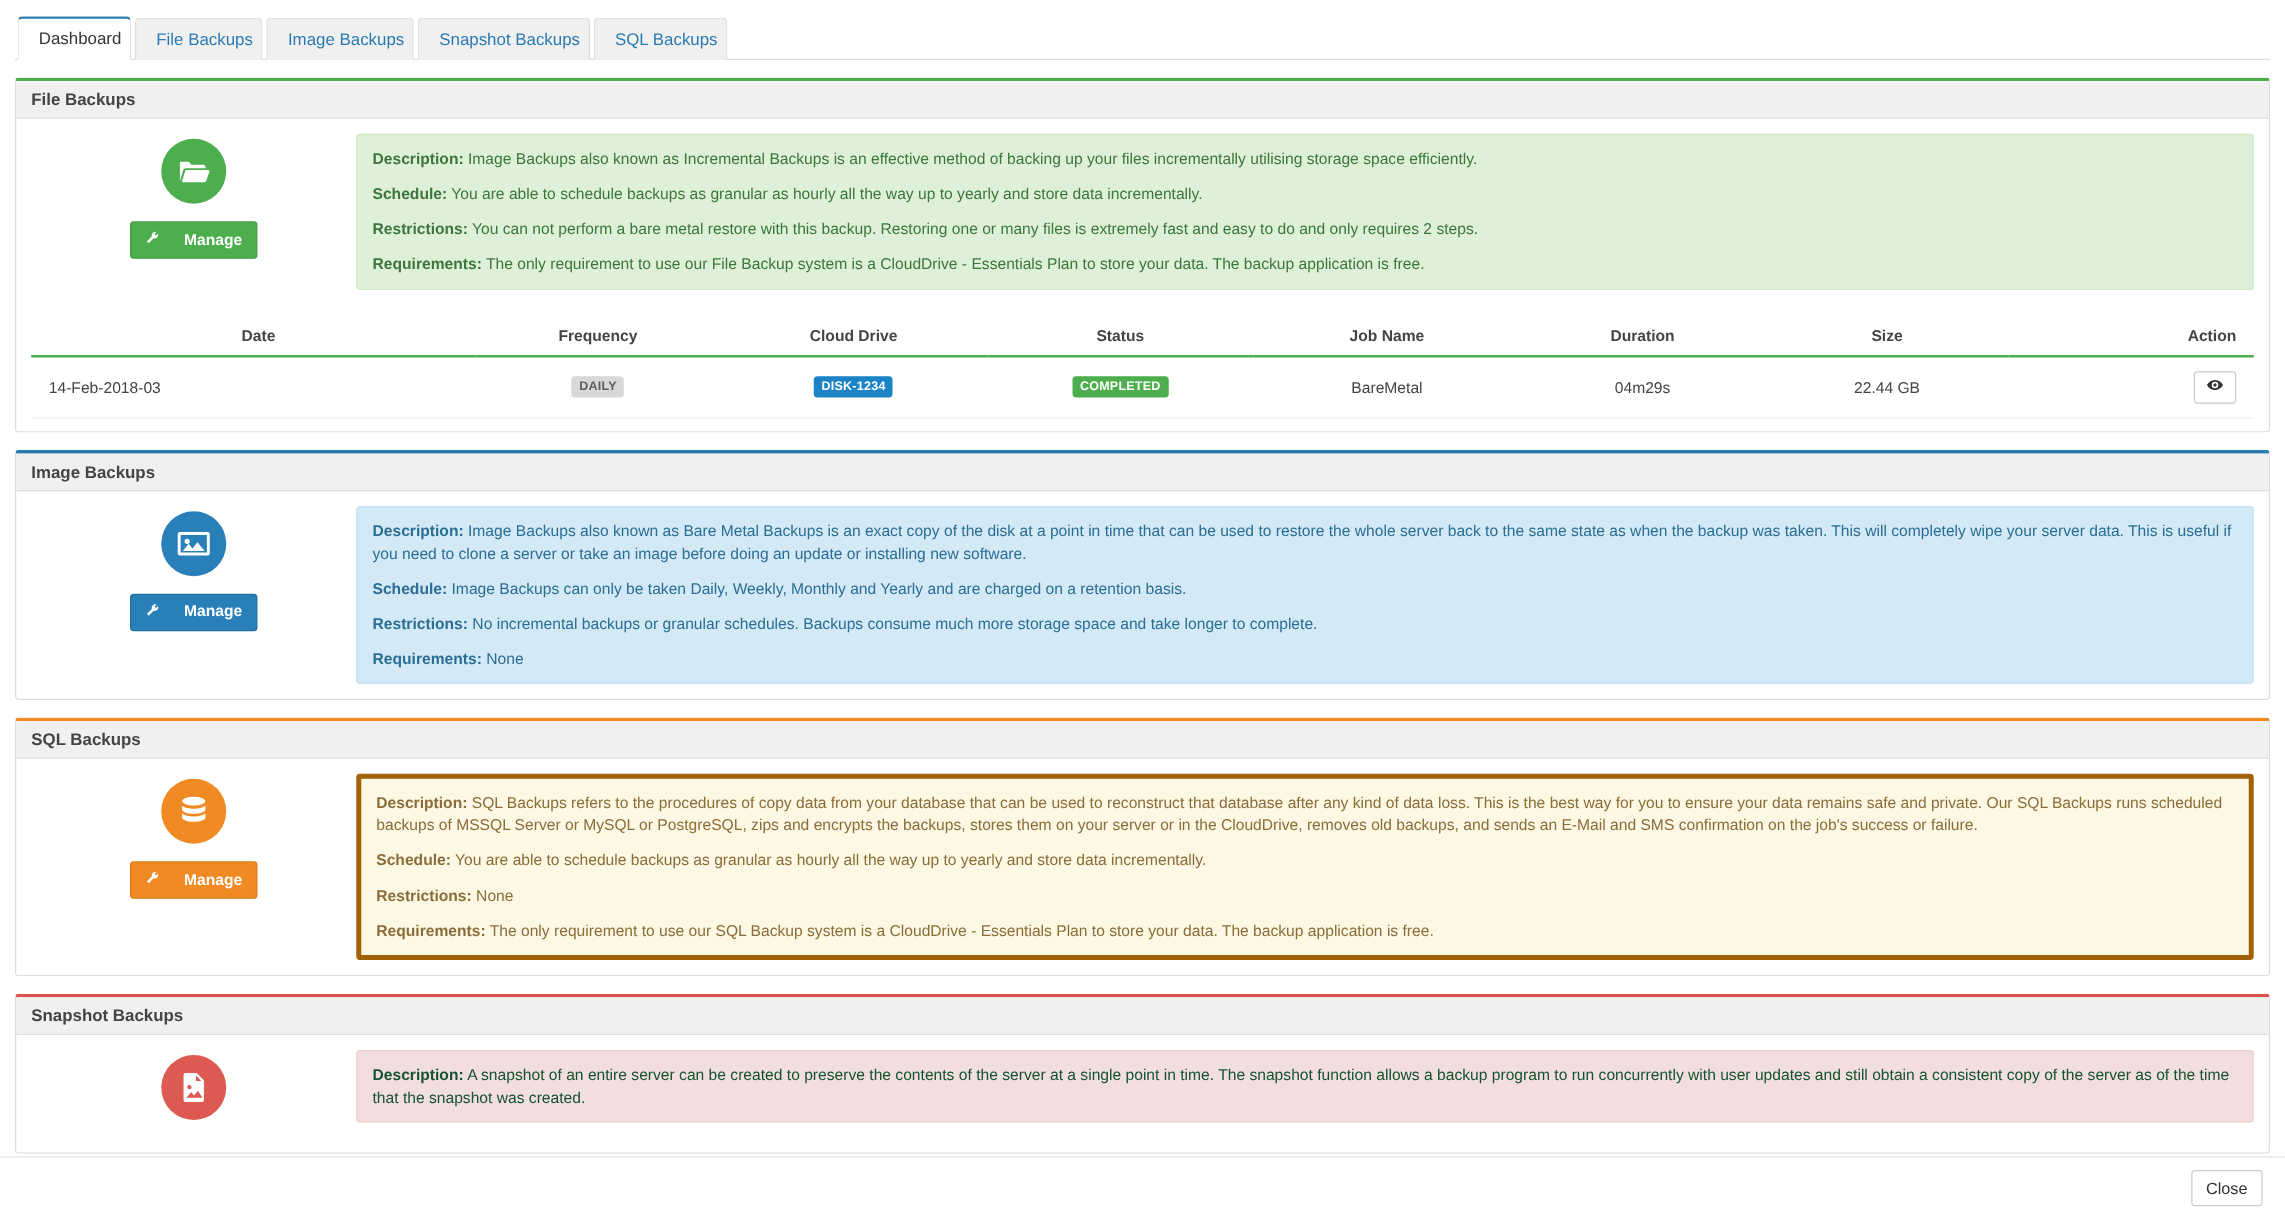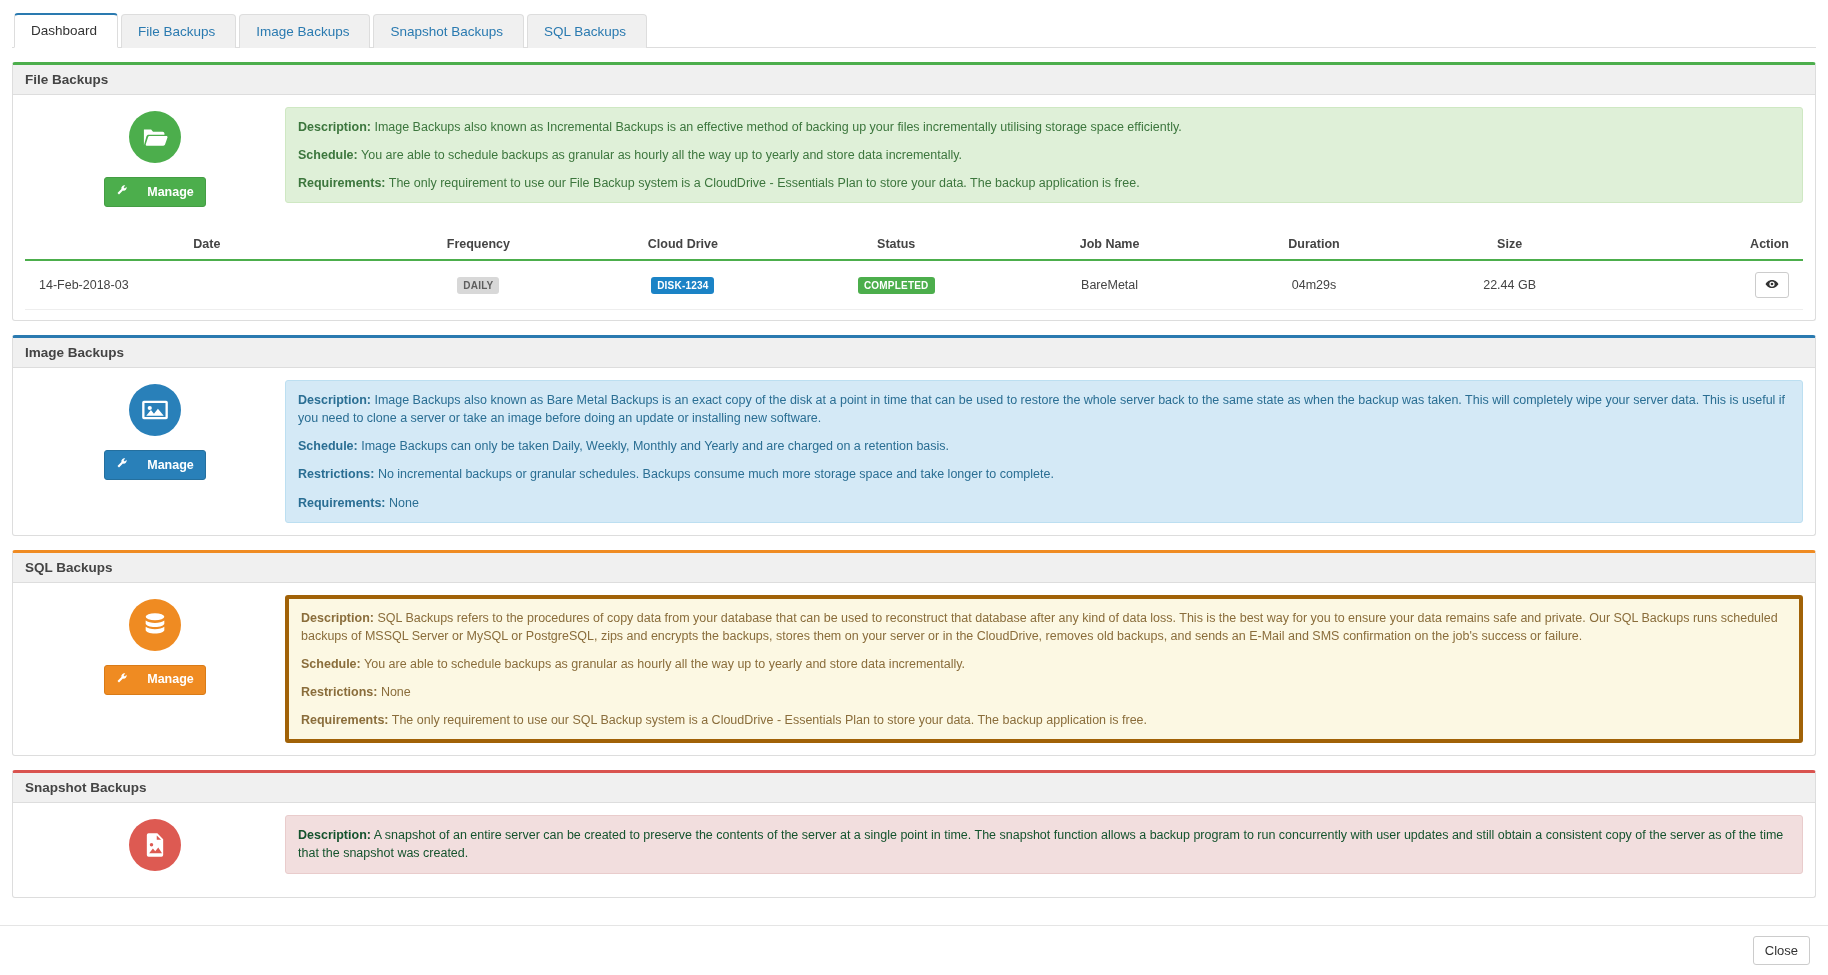--- a/index.html
+++ b/index.html
@@ -58,21 +58,21 @@
     align-items: flex-end;
     border-bottom: 1px solid #ddd;
     list-style: none;
     margin: 0 0 0 0;
     padding: 0 0 0 2px;
     height: 36px;
   }
   .nav-tab {
     font-size: 13.5px;
     color: #2a7ab0;
-    padding: 9px 20px 8px 16px;
+    padding: 9px 7px 8px 16px;
     margin-right: 3px;
     background: #f0f0f0;
     border: 1px solid #ddd;
     border-bottom: none;
     border-radius: 4px 4px 0 0;
     cursor: pointer;
     line-height: 1.2;
     position: relative;
     top: 1px;
     margin-top: 48px;
@@ -265,20 +265,23 @@
             </span>
             <span>Manage</span>
           </div>
         </div>
         <div class="alert alert-green">
           <p>
             <b>Description:</b><span> Image Backups also known as Incremental Backups is an effective method of backing up your files incrementally utilising storage space efficiently.</span>
           </p>
           <p>
             <b>Schedule:</b><span> You are able to schedule backups as granular as hourly all the way up to yearly and store data incrementally.</span>
+          </p>
+          <p>
+            <b>Restrictions:</b><span> You can not perform a bare metal restore with this backup. Restoring one or many files is extremely fast and easy to do and only requires 2 steps.</span>
           </p>
           <p>
             <b>Requirements:</b><span> The only requirement to use our File Backup system is a CloudDrive - Essentials Plan to store your data. The backup application is free.</span>
           </p>
         </div>
       </div>
 
       <div style="padding:0 12px 4px 12px;">
         <table class="bk-table">
           <thead>

